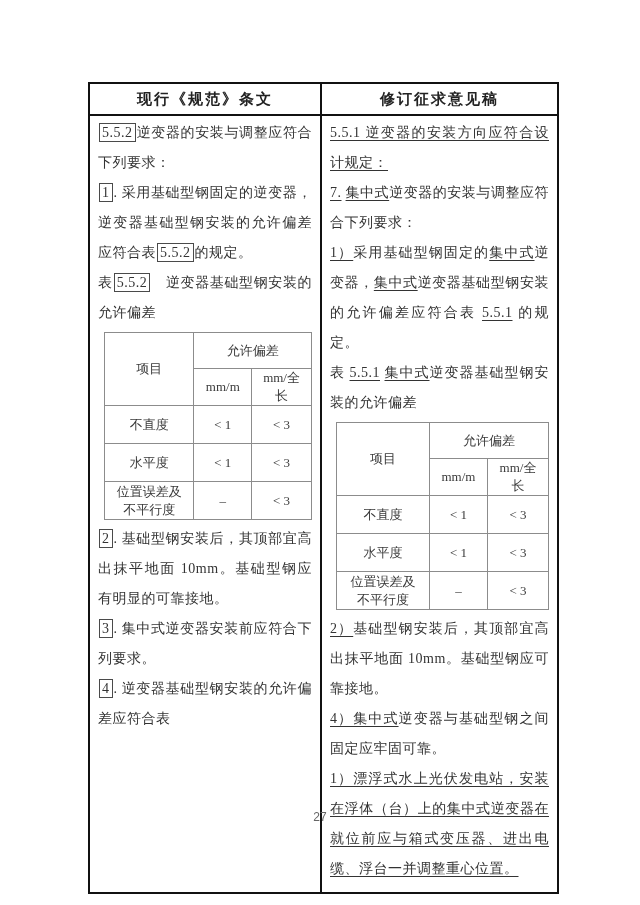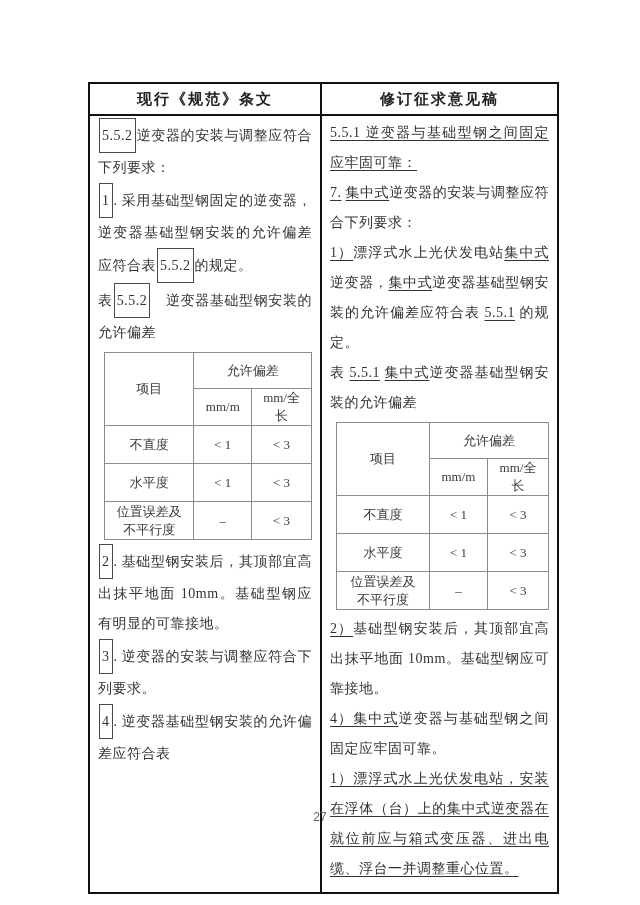--- a/index.html
+++ b/index.html
@@ -20,21 +20,21 @@
     padding:6px 0 5px 0;text-align:center;color:#222;font-family:Liberation Serif, serif;
   }
   th.col-l{width:230px;}
   th.col-r{width:235px;}
   td.colcell{vertical-align:top;padding:2px 8px 8px 8px;}
   p.para{margin:0;font-size:14px;line-height:30px;text-align:justify;letter-spacing:0.5px;}
   .seg-n{}
   .seg-u{text-decoration:underline;text-underline-offset:3px;}
   .seg-b{
     display:inline-block;border:1px solid #4a4a4a;
-    padding:8px 2px;line-height:17px;margin:0 1px;
+    padding:0 2px;line-height:17px;margin:0 1px;
   }
   
   table.inner{
     border-collapse:collapse;margin:4px 0 4px 6px;
     font-size:13px;color:#3a3a3a;
   }
   table.inner td{
     border:1px solid #8c8c8c;text-align:center;vertical-align:middle;
     padding:0 8px;letter-spacing:0;
   }
@@ -89,29 +89,29 @@
                     <td class="c2">&lt; 3</td>
                   </tr>
                   <tr class="dr">
                     <td class="ci">位置误差及不平行度</td>
                     <td class="c1">–</td>
                     <td class="c2">&lt; 3</td>
                   </tr>
                 </tbody>
               </table>
               <p class="para"><span class="seg-b">2</span><span class="seg-n">. 基础型钢安装后，其顶部宜高出抹平地面 10mm。基础型钢应有明显的可靠接地。</span></p>
-              <p class="para"><span class="seg-b">3</span><span class="seg-n">. 逆变器的安装与调整应符合下列要求。</span></p>
+              <p class="para"><span class="seg-b">3</span><span class="seg-n">. 集中式逆变器安装前应符合下列要求。</span></p>
               <p class="para"><span class="seg-b">4</span><span class="seg-n">. 逆变器基础型钢安装的允许偏差应符合表</span></p>
             </div>
         </td>
         <td class="colcell">
           <div>
-              <p class="para"><span class="seg-u">5.5.1 逆变器与基础型钢之间固定应牢固可靠：</span></p>
+              <p class="para"><span class="seg-u">5.5.1 逆变器的安装方向应符合设计规定：</span></p>
               <p class="para"><span class="seg-u">7.</span><span class="seg-n"> </span><span class="seg-u">集中式</span><span class="seg-n">逆变器的安装与调整应符合下列要求：</span></p>
-              <p class="para"><span class="seg-u">1）</span><span class="seg-n">漂浮式水上光伏发电站</span><span class="seg-u">集中式</span><span class="seg-n">逆变器，</span><span class="seg-u">集中式</span><span class="seg-n">逆变器基础型钢安装的允许偏差应符合表 </span><span class="seg-u">5.5.1</span><span class="seg-n"> 的规定。</span></p>
+              <p class="para"><span class="seg-u">1）</span><span class="seg-n">采用基础型钢固定的</span><span class="seg-u">集中式</span><span class="seg-n">逆变器，</span><span class="seg-u">集中式</span><span class="seg-n">逆变器基础型钢安装的允许偏差应符合表 </span><span class="seg-u">5.5.1</span><span class="seg-n"> 的规定。</span></p>
               <p class="para"><span class="seg-n">表 </span><span class="seg-u">5.5.1</span><span class="seg-n"> </span><span class="seg-u">集中式</span><span class="seg-n">逆变器基础型钢安装的允许偏差</span></p>
               <table class="inner">
                 <tbody>
                   <tr class="h1">
                     <td class="ci" rowspan="2">项目</td>
                     <td colspan="2">允许偏差</td>
                   </tr>
                   <tr class="h2">
                     <td class="c1">mm/m</td>
                     <td class="c2">mm/全长</td>

